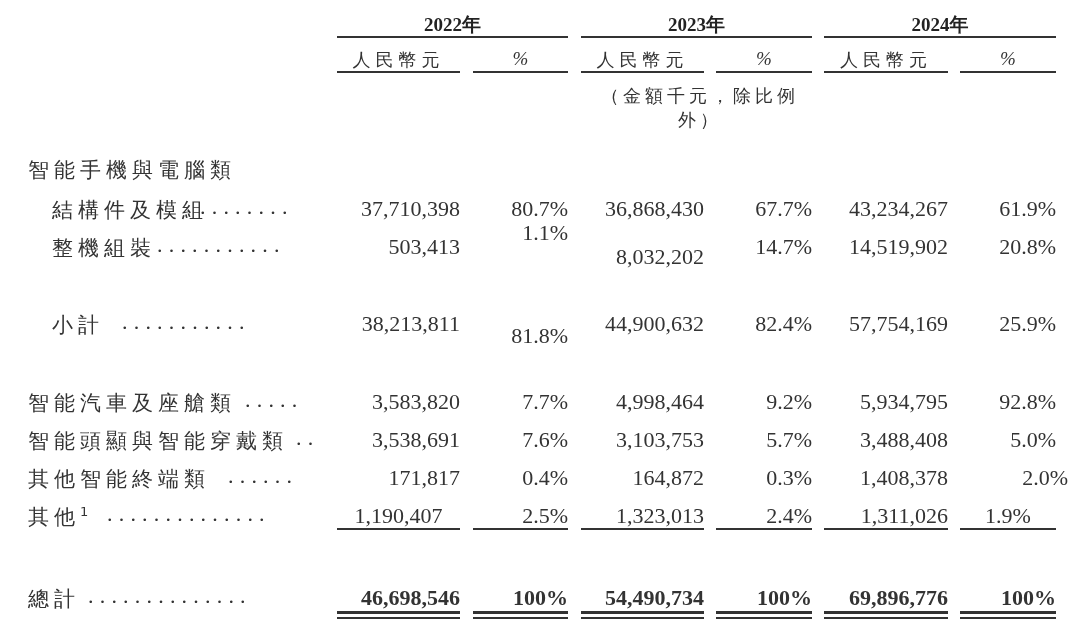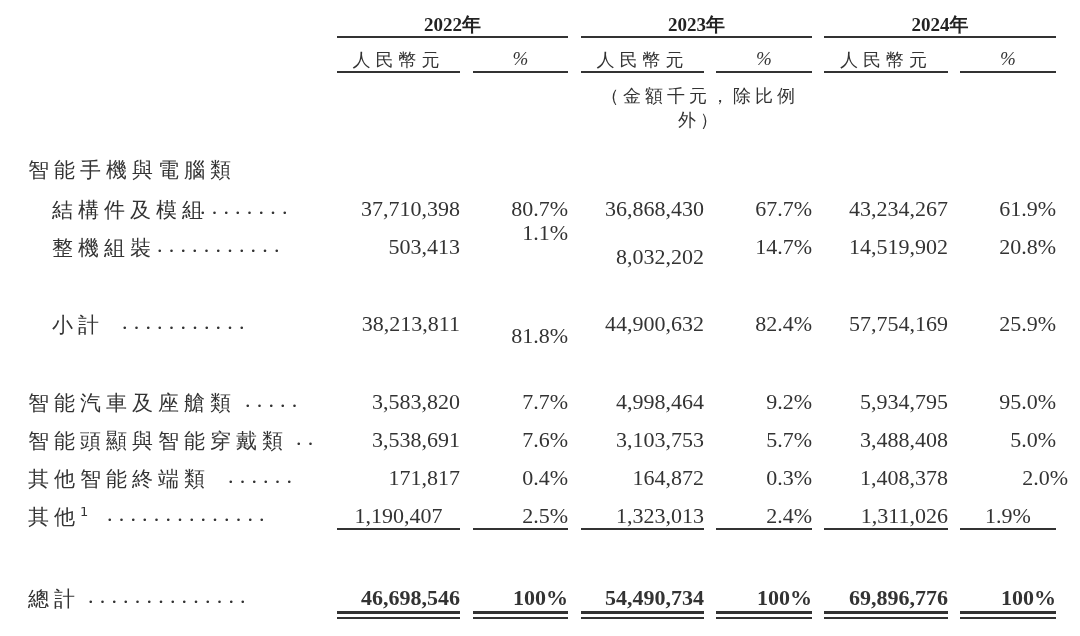--- a/index.html
+++ b/index.html
@@ -72,21 +72,21 @@
 <div class="abs num" style="left:824px;width:124px;top:311px;">57,754,169</div>
 <div class="abs num" style="left:960px;width:96px;top:311px;">25.9%</div>
 
 <div class="abs label" style="left:28px;top:389px;">智能汽車及座艙類</div>
 <div class="abs dots" style="left:245px;top:387px;">.....</div>
 <div class="abs num" style="left:337px;width:123px;top:389px;">3,583,820</div>
 <div class="abs num" style="left:473px;width:95px;top:389px;">7.7%</div>
 <div class="abs num" style="left:581px;width:123px;top:389px;">4,998,464</div>
 <div class="abs num" style="left:716px;width:96px;top:389px;">9.2%</div>
 <div class="abs num" style="left:824px;width:124px;top:389px;">5,934,795</div>
-<div class="abs num" style="left:960px;width:96px;top:389px;">95.0%</div>
+<div class="abs num" style="left:960px;width:96px;top:389px;">92.8%</div>
 
 <div class="abs label" style="left:28px;top:427px;">智能頭顯與智能穿戴類</div>
 <div class="abs dots" style="left:296px;top:425px;">..</div>
 <div class="abs num" style="left:337px;width:123px;top:427px;">3,538,691</div>
 <div class="abs num" style="left:473px;width:95px;top:427px;">7.6%</div>
 <div class="abs num" style="left:581px;width:123px;top:427px;">3,103,753</div>
 <div class="abs num" style="left:716px;width:96px;top:427px;">5.7%</div>
 <div class="abs num" style="left:824px;width:124px;top:427px;">3,488,408</div>
 <div class="abs num" style="left:960px;width:96px;top:427px;">5.0%</div>
 

